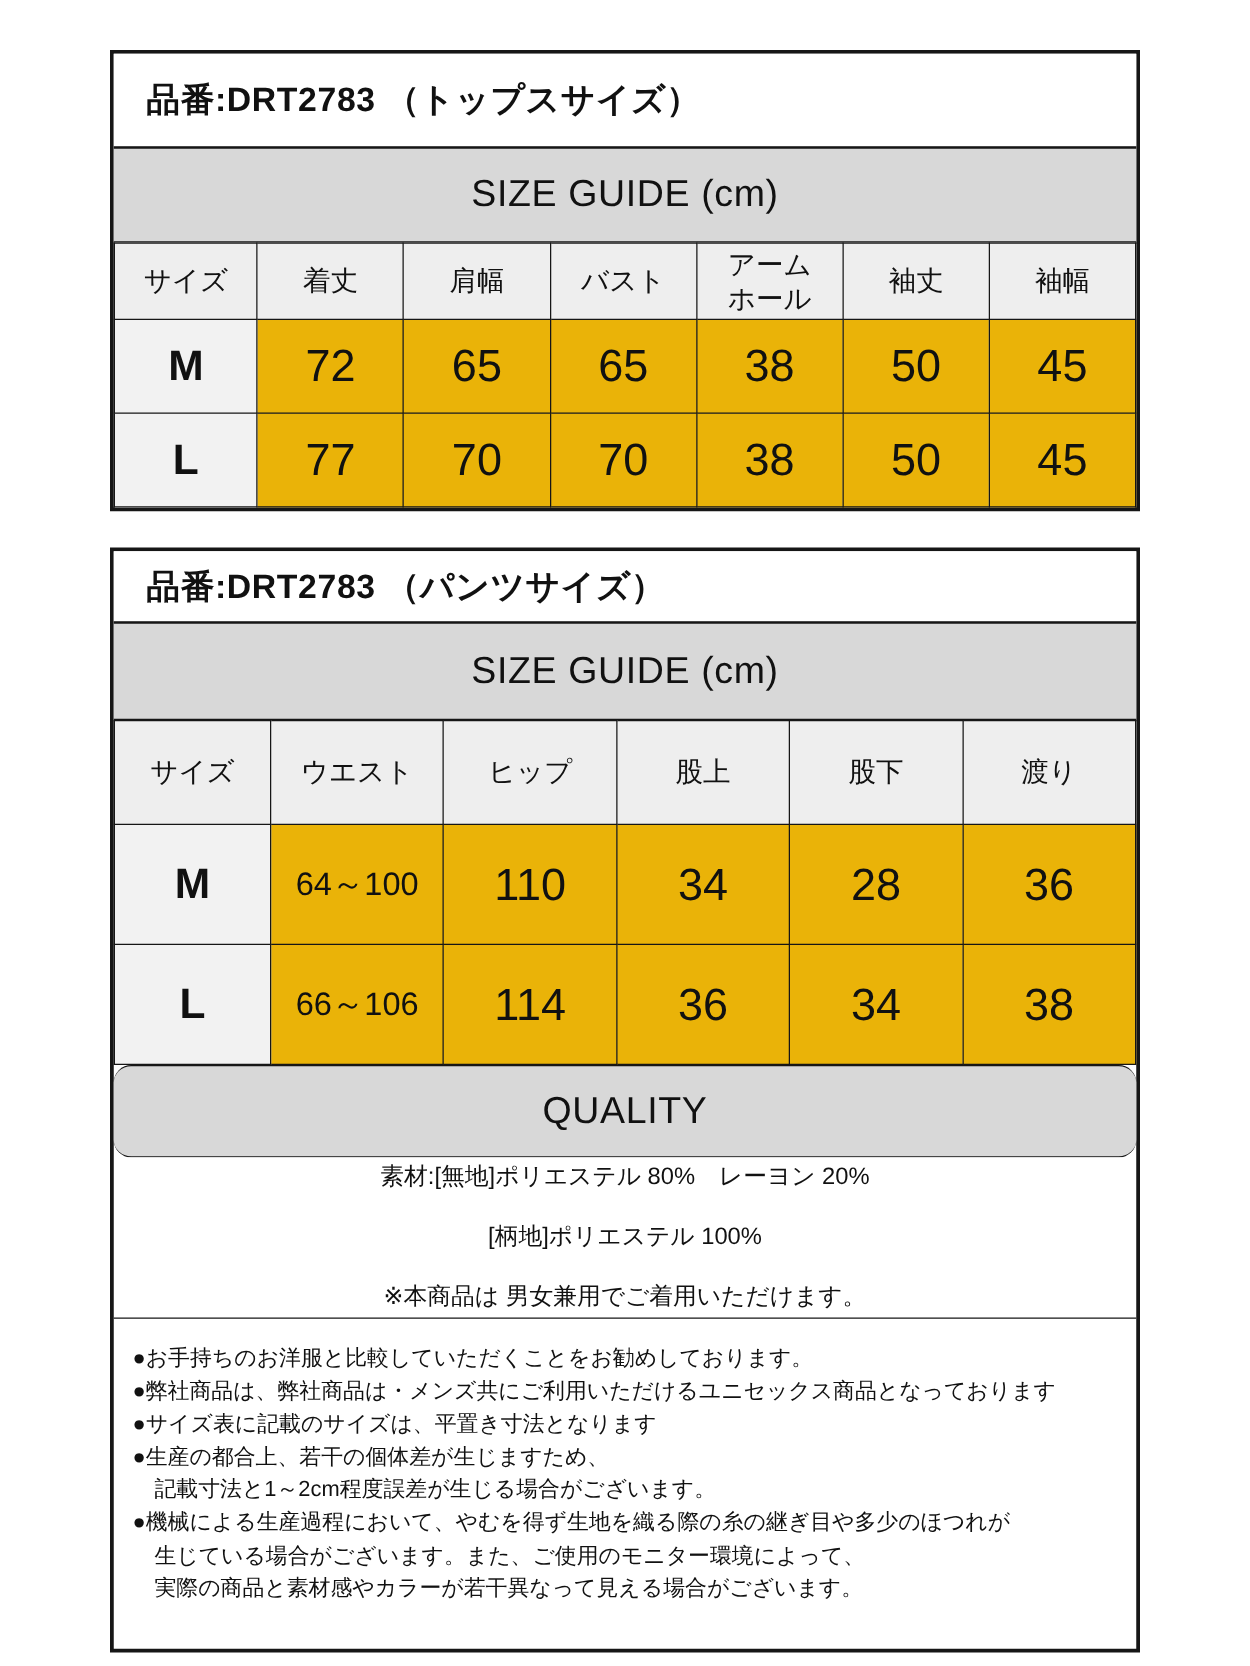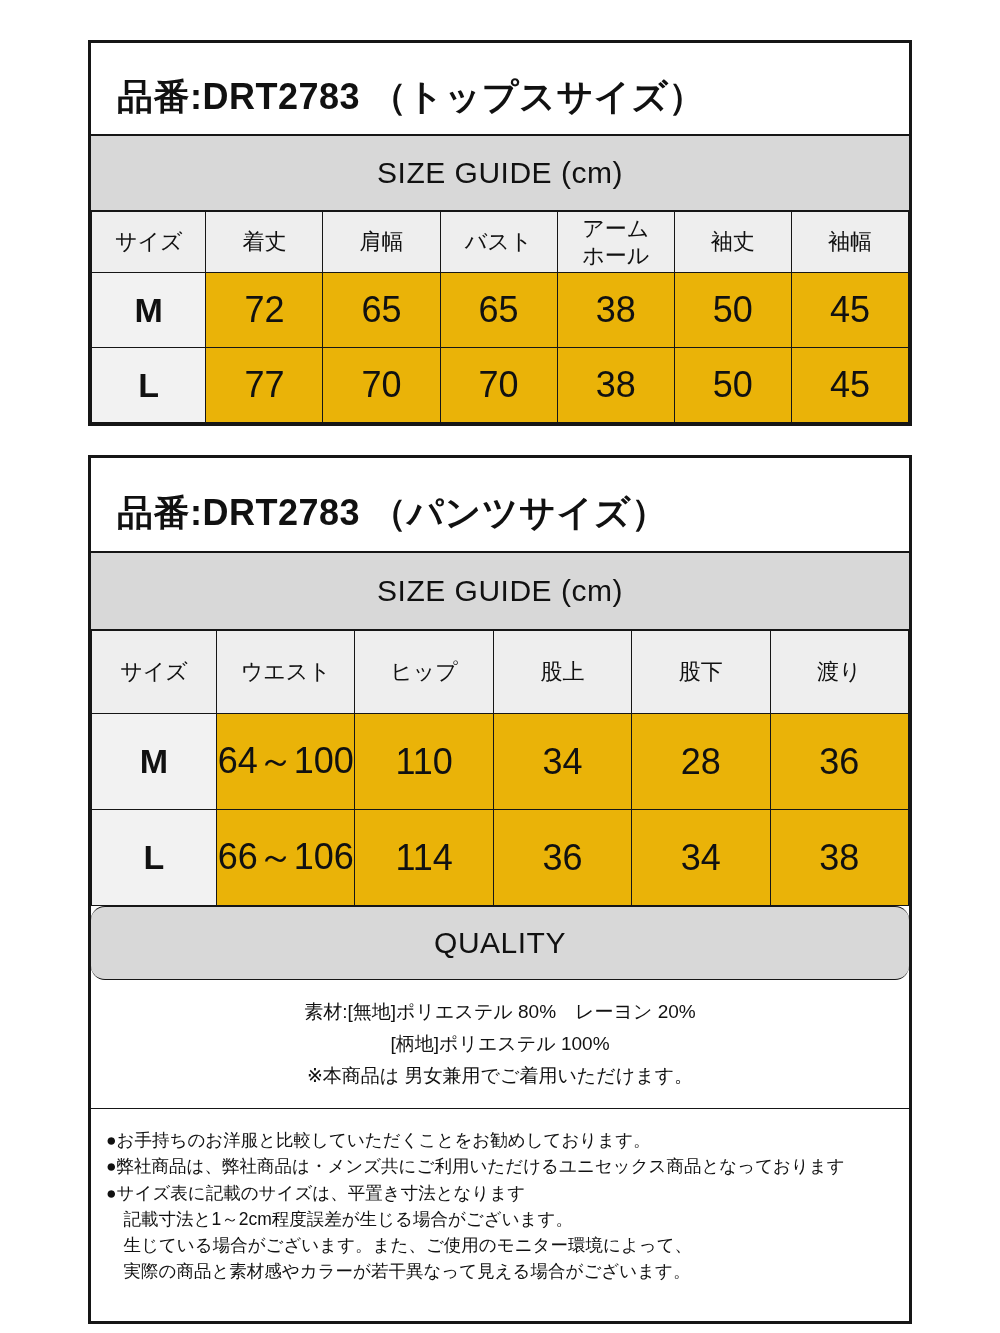--- a/index.html
+++ b/index.html
@@ -22,27 +22,26 @@
     background: #ffffff;
   }
   .sheet-tops { margin-top: 40px; }
   .sheet-pants { margin-top: 29px; }
 
   .title-row {
     height: 74px;
     display: flex;
     align-items: center;
     padding-left: 26px;
-    font-size: 36px;
+    font-size: 27px;
     font-weight: 600;
     letter-spacing: 0.5px;
     background: #ffffff;
-    margin-top: 17px;
-  }
-  .sheet-pants .title-row { height: 76px; }
+  }
+  .sheet-pants .title-row { height: 56px; }
 
   .band {
     background: #d8d8d8;
     border-top: 2px solid #161616;
     border-bottom: 1px solid #161616;
     display: flex;
     align-items: center;
     justify-content: center;
     font-size: 30px;
     font-weight: 500;
@@ -73,29 +72,29 @@
   td { background: #eab308; font-size: 36px; font-weight: 500; }
   td.size-cell { background: #f2f2f2; font-size: 34px; font-weight: 700; }
 
   .tops-table th { height: 60px; }
   .tops-table td { height: 74px; }
   .tops-table .col-size { width: 14%; }
 
   .pants-table th { height: 82px; }
   .pants-table td { height: 95px; }
   .pants-table .col-size { width: 15.3%; }
-  .pants-table td.waist-cell { font-size: 36px; }
+  .pants-table td.waist-cell { font-size: 26px; }
 
   .quality-text {
     box-sizing: border-box;
     height: 128px;
     display: flex;
     flex-direction: column;
     align-items: center;
-    justify-content: center;
+    justify-content: space-between;
     text-align: center;
     font-size: 19px;
     line-height: 1.68;
     font-weight: 500;
   }
   .notes {
     box-sizing: border-box;
     border-top: 1px solid #161616;
     min-height: 210px;
     padding: 18px 14px 36px 15px;
@@ -203,17 +202,19 @@
   <div class="quality-text">
     <div class="note-line">素材:[無地]ポリエステル 80%　レーヨン 20%</div>
     <div class="note-line">[柄地]ポリエステル 100%</div>
     <div class="note-line">※本商品は 男女兼用でご着用いただけます。</div>
   </div>
 
   <div class="notes">
     <div class="note-line">●お手持ちのお洋服と比較していただくことをお勧めしております。</div>
     <div class="note-line">●弊社商品は、弊社商品は・メンズ共にご利用いただけるユニセックス商品となっております</div>
     <div class="note-line">●サイズ表に記載のサイズは、平置き寸法となります</div>
+    <div class="note-line">●生産の都合上、若干の個体差が生じますため、</div>
     <div class="note-line">　記載寸法と1～2cm程度誤差が生じる場合がございます。</div>
+    <div class="note-line">●機械による生産過程において、やむを得ず生地を織る際の糸の継ぎ目や多少のほつれが</div>
     <div class="note-line">　生じている場合がございます。また、ご使用のモニター環境によって、</div>
     <div class="note-line">　実際の商品と素材感やカラーが若干異なって見える場合がございます。</div>
   </div>
 </div>
 
 </body></html>

